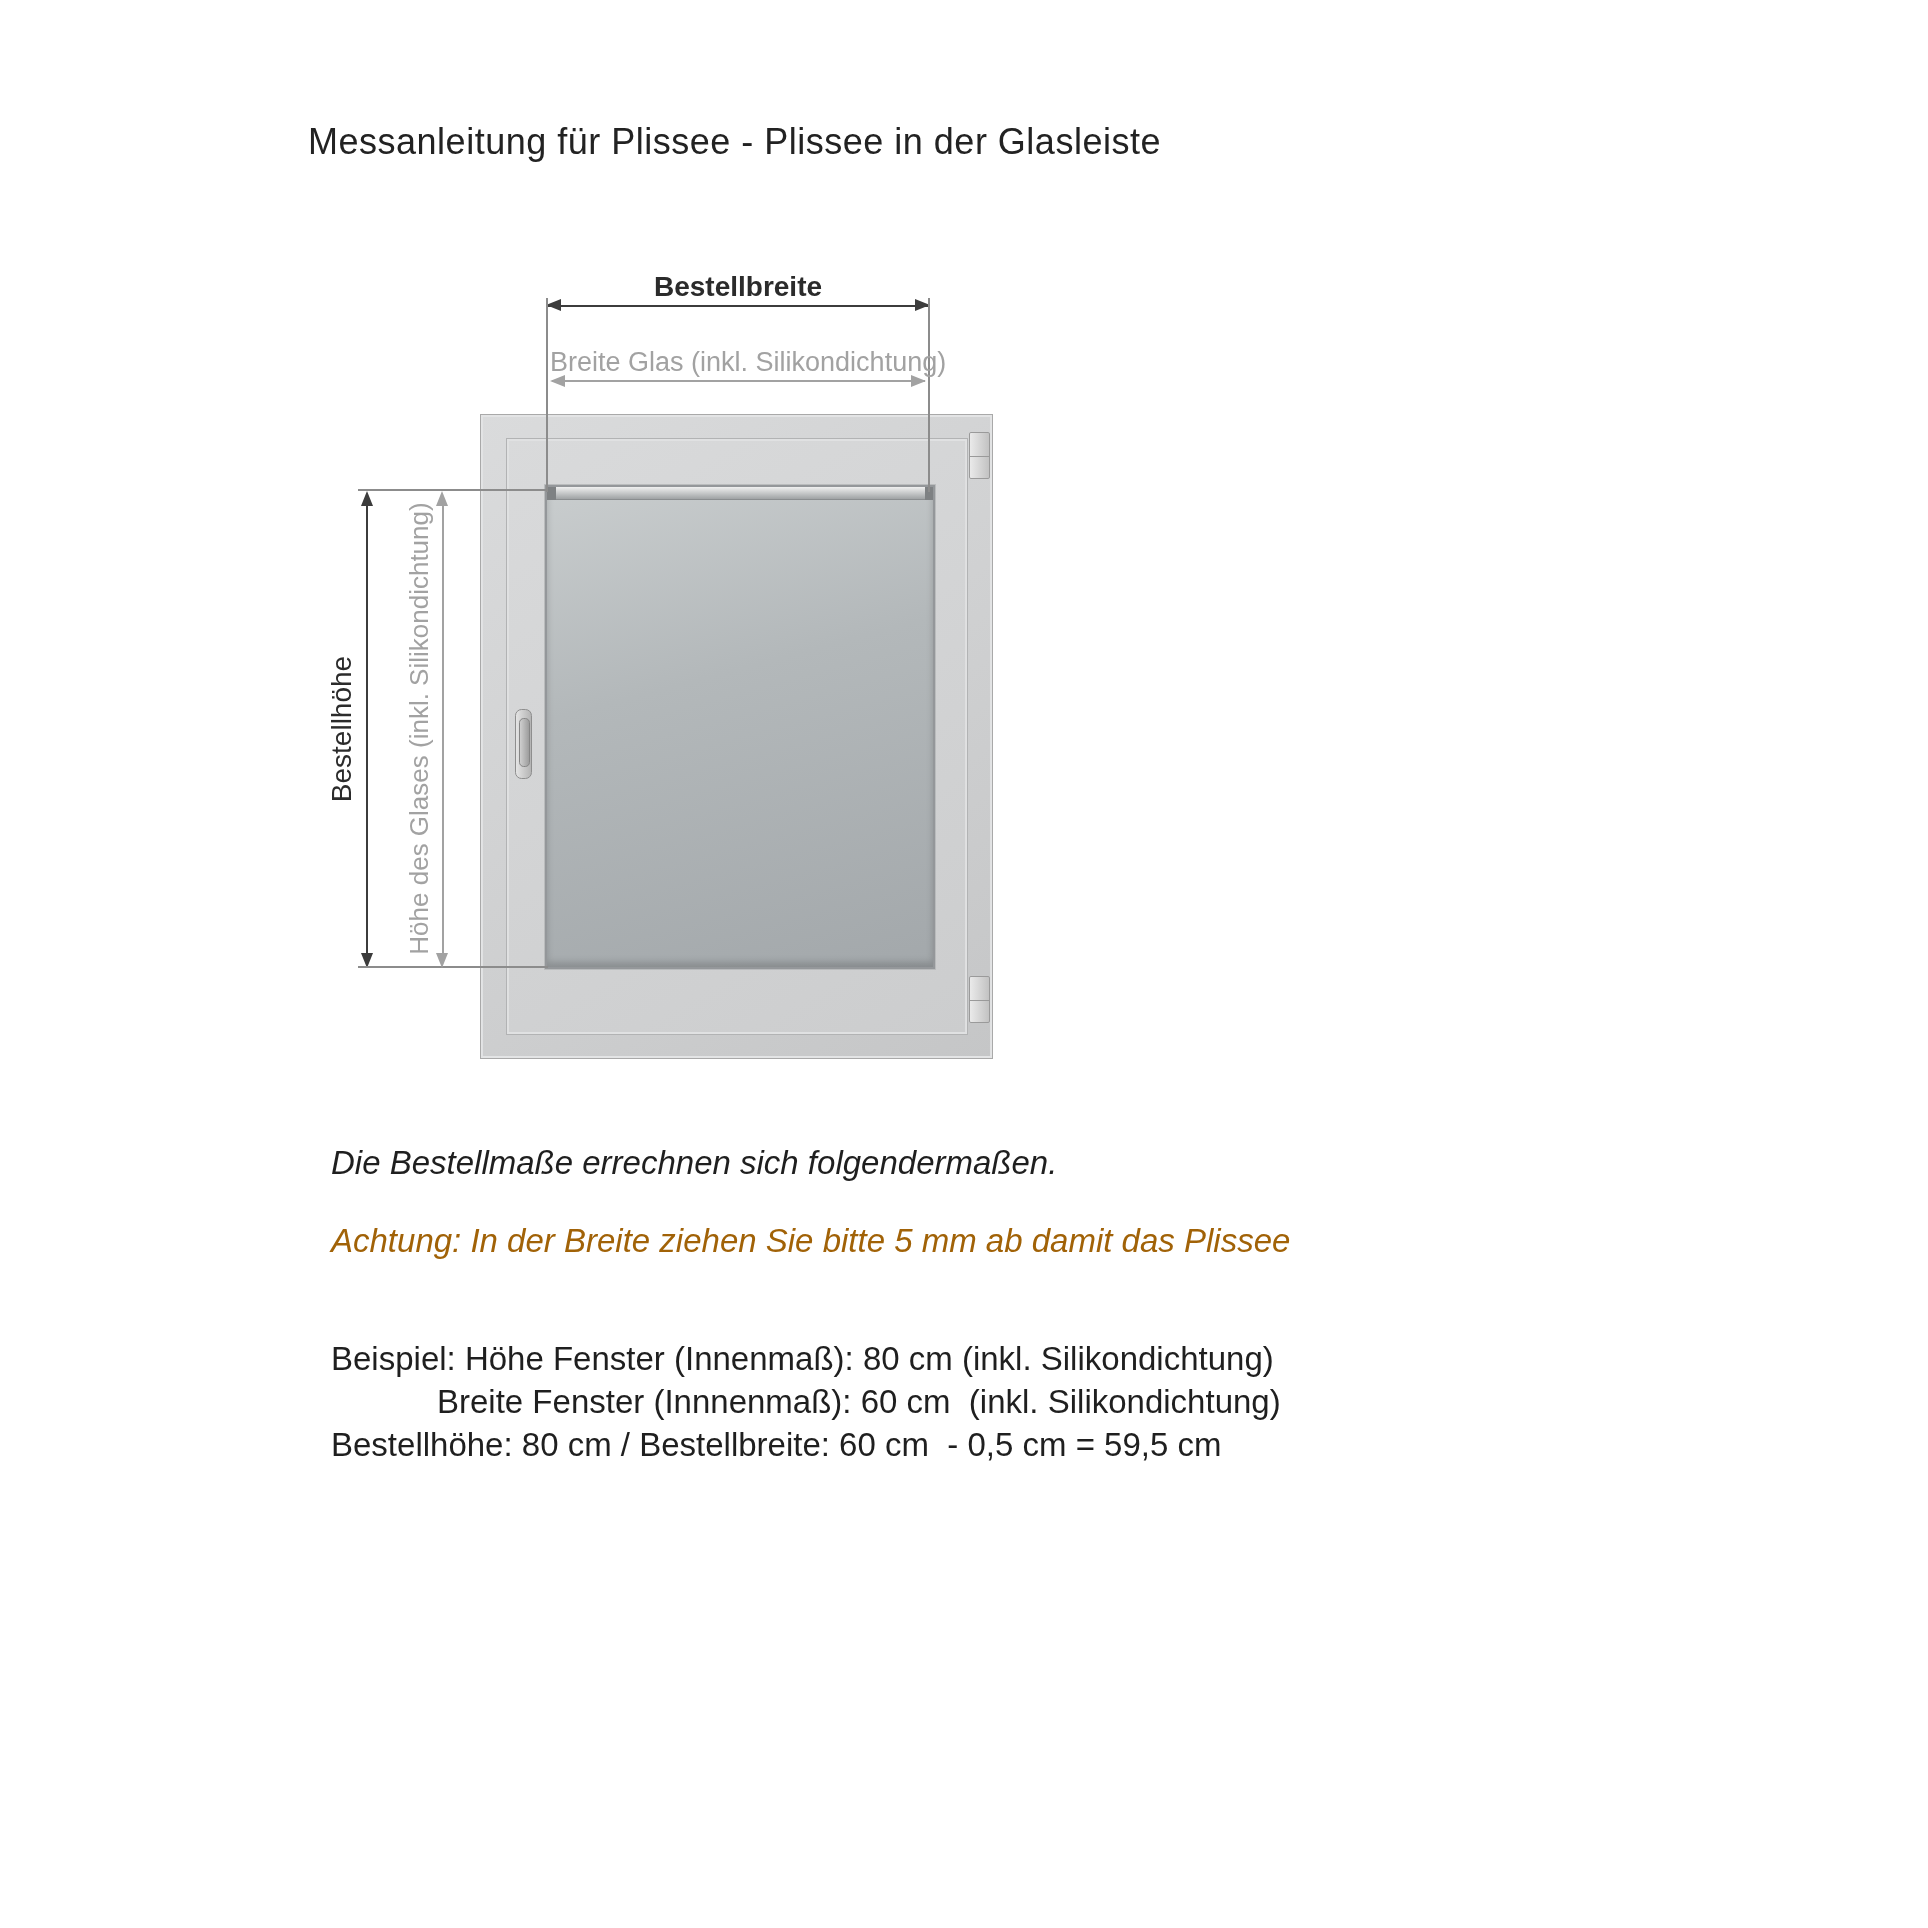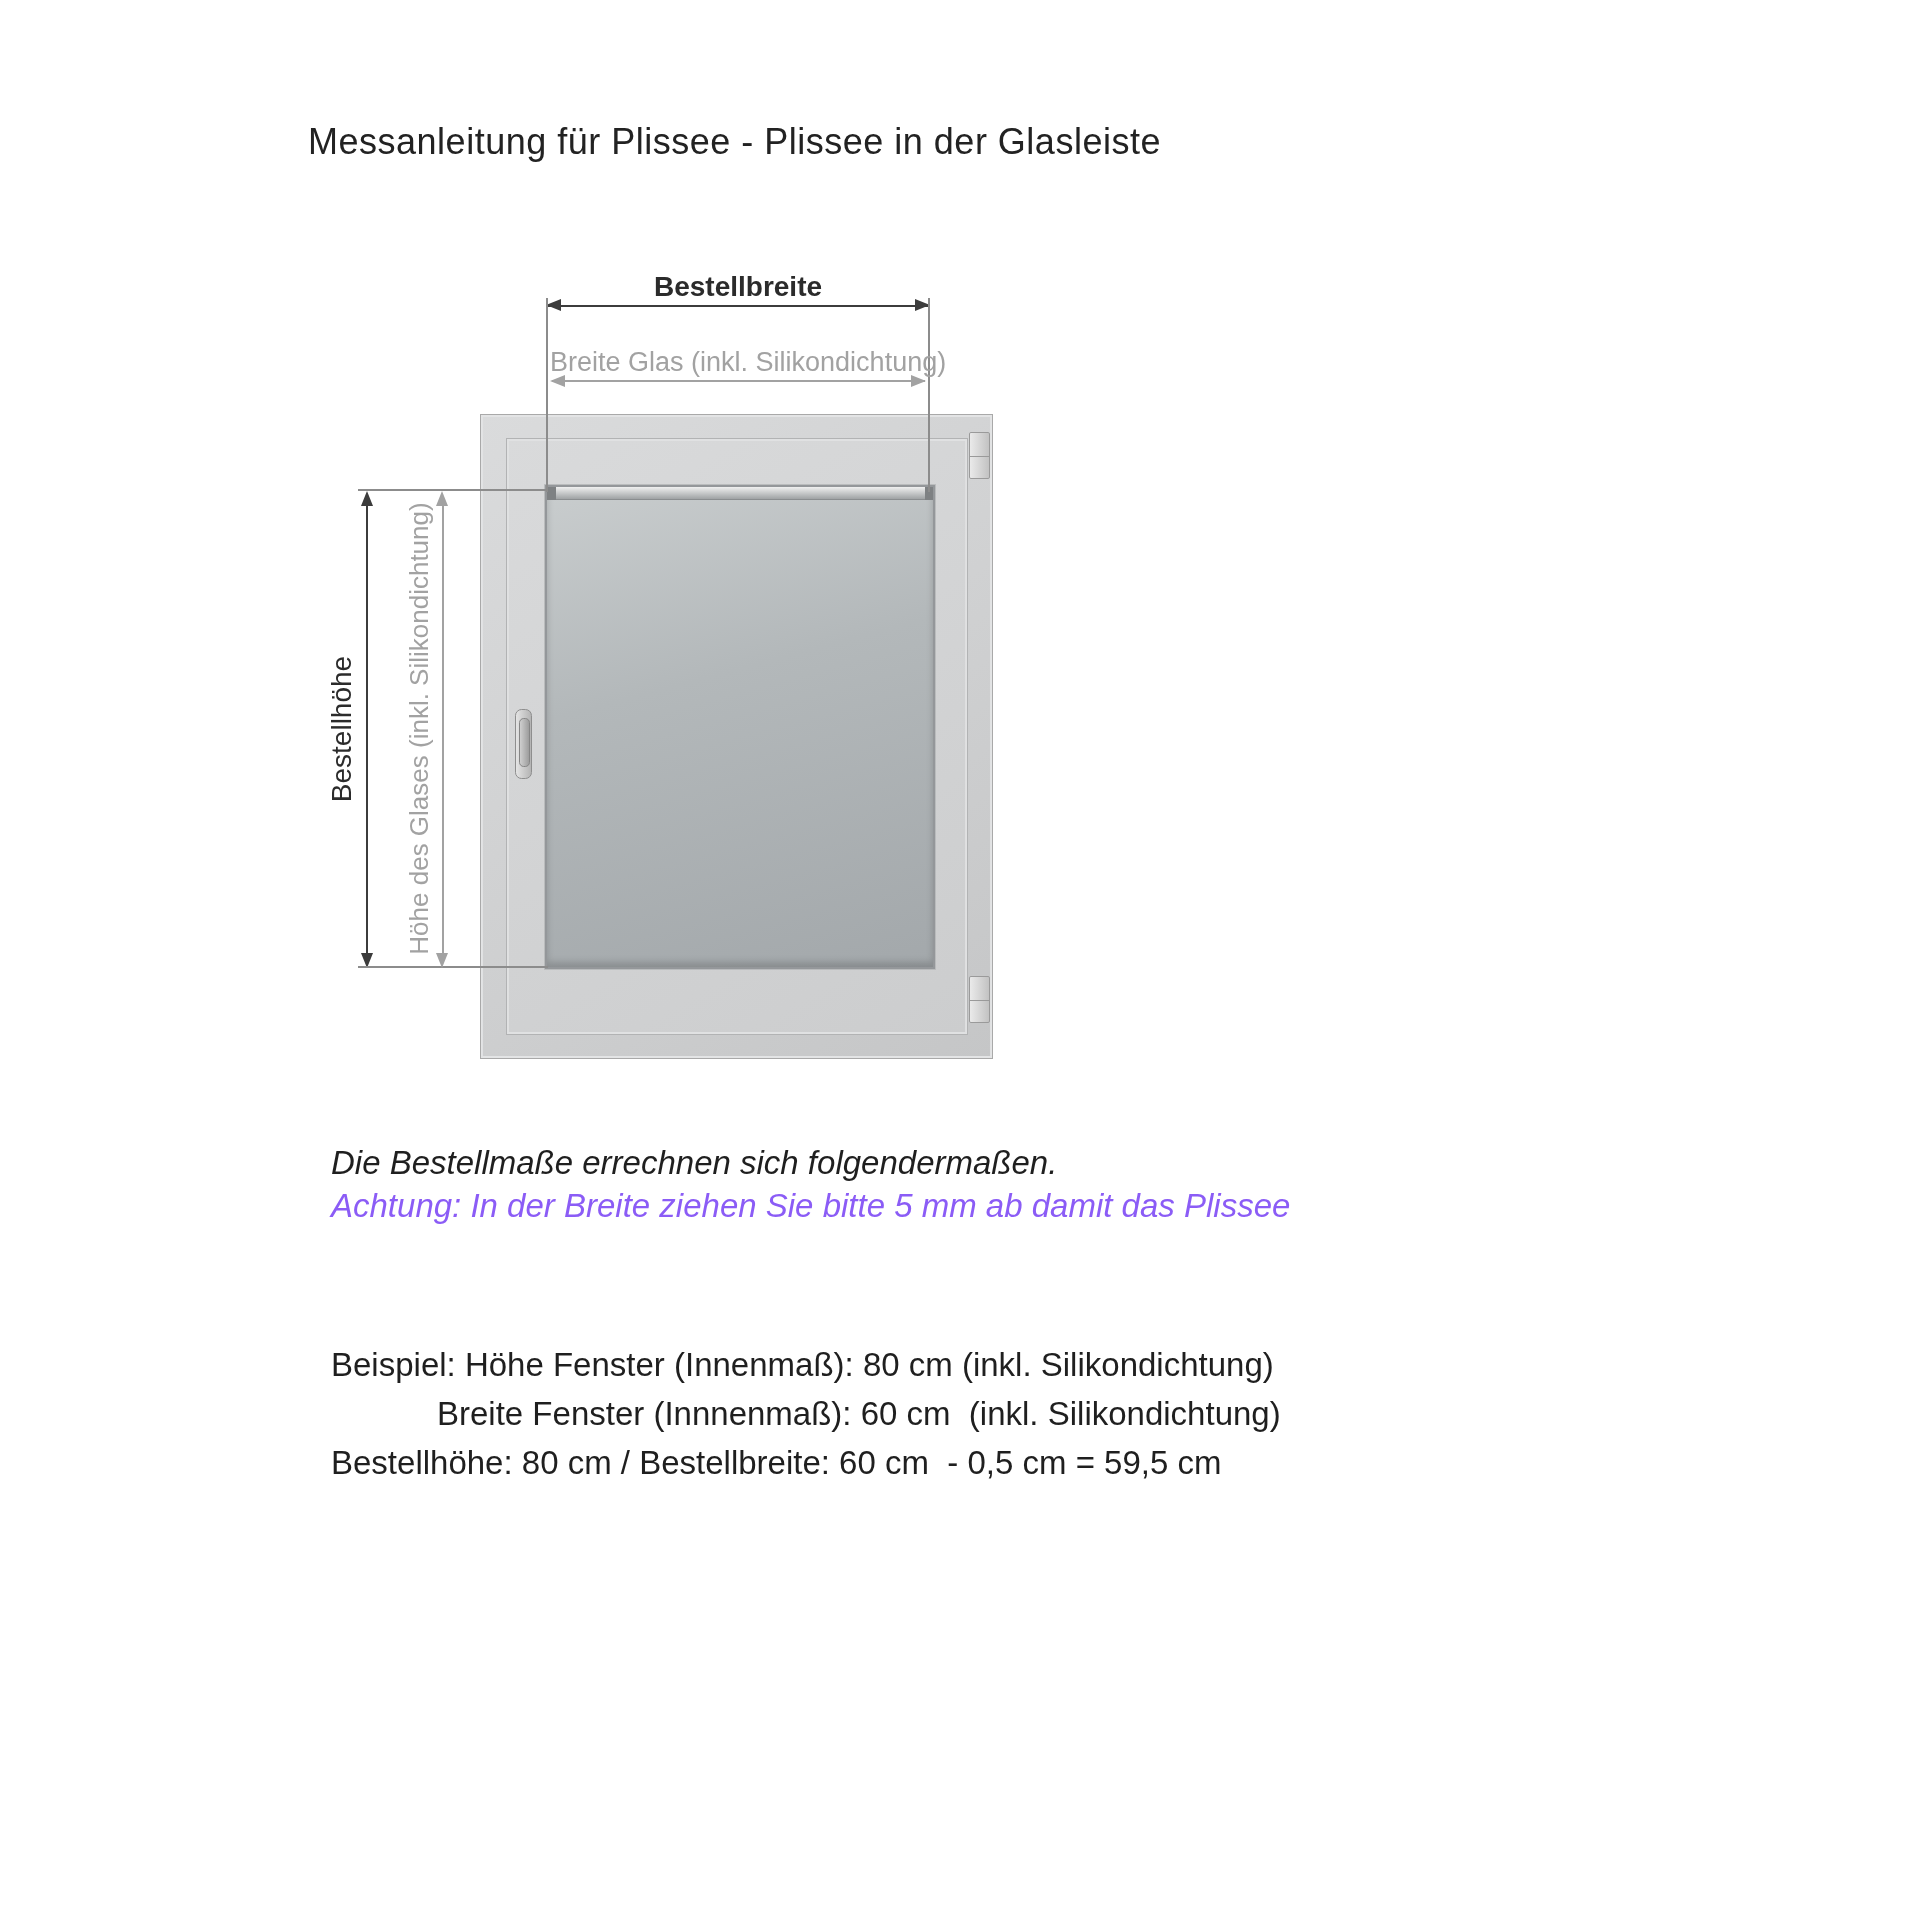--- a/index.html
+++ b/index.html
@@ -86,23 +86,23 @@
 
   .dim-label-h { text-align: center; font-size: 28px; color: #2b2b2b; white-space: nowrap; }
   .dim-label-h.gray { color: #a2a2a2; font-size: 27px; }
   .vlabel-box { display: flex; align-items: center; justify-content: center; }
   .vlabel-box span { transform: rotate(-90deg); white-space: nowrap; font-size: 28px; color: #2b2b2b; }
   .vlabel-box.gray span { color: #a2a2a2; font-size: 26px; }
 
   
   .instructions { left: 331px; top: 1141px; font-size: 33px; line-height: 43px; }
   .instructions div { white-space: pre; font-style: italic; }
-  .warn { color: #8b5cf6; }
+  .warn { color: #a16207; margin-top: 35px; }
   .example { left: 331px; top: 1337px; font-size: 33px; line-height: 43px; }
-  .example div { white-space: pre; margin-top: 6px; }
+  .example div { white-space: pre; }
   .example .indent { padding-left: 106px; }
 </style>
 </head>
 <body>
 
 <div class="abs title">Messanleitung für Plissee - Plissee in der Glasleiste</div>
 
 <div class="abs window-outer">
   <div class="abs window-sash"></div>
   <div class="abs window-glass">

